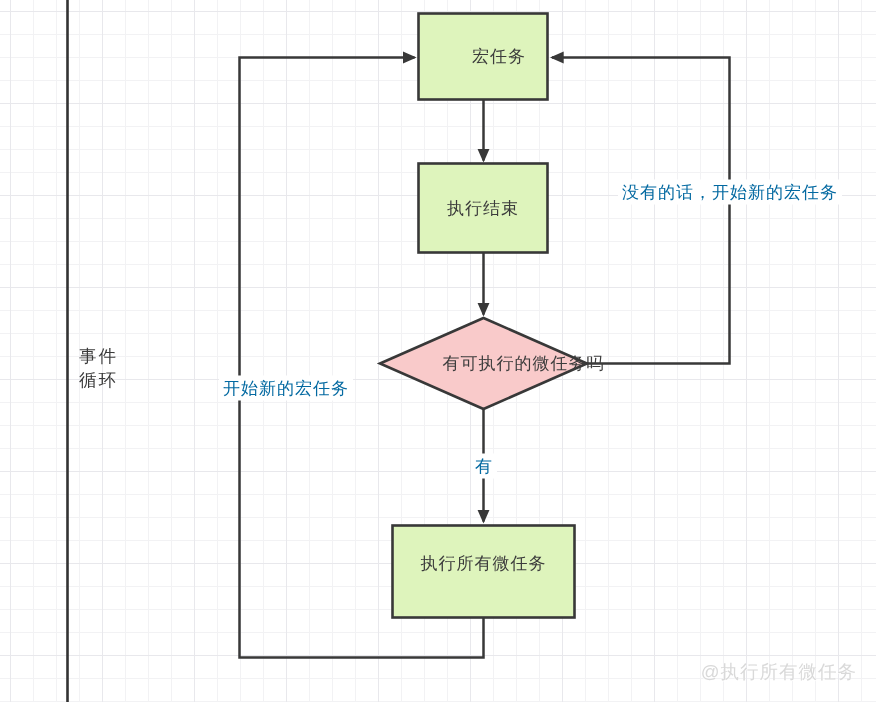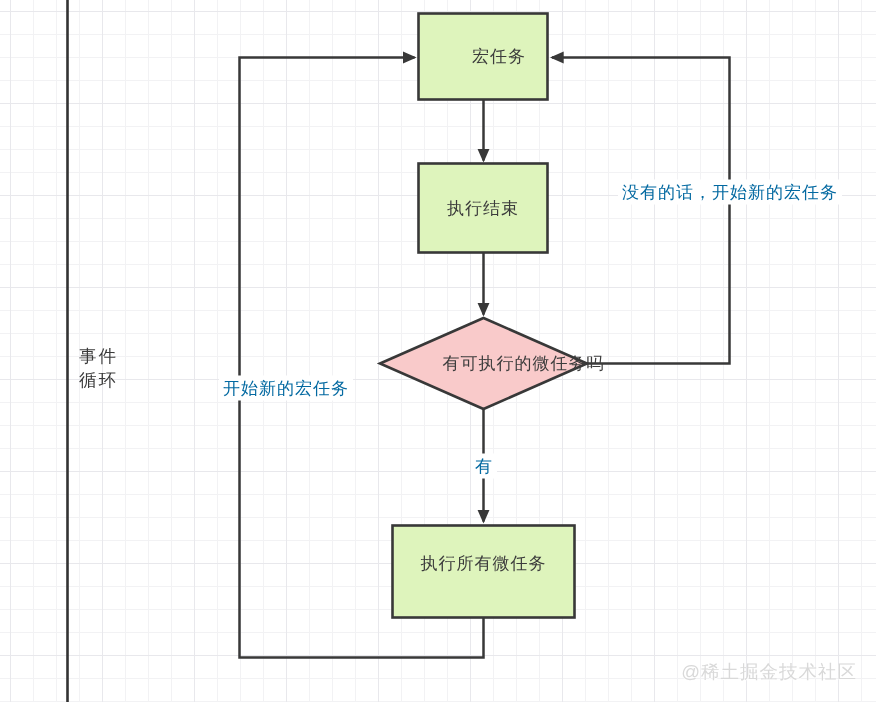--- a/index.html
+++ b/index.html
@@ -109,15 +109,15 @@
 
   <div class="edge-label" style="left:484px; top:466px;">有</div>
 
   <div class="edge-label" style="left:730px; top:192px;">没有的话，开始新的宏任务</div>
 
   <div class="edge-label" style="left:258px; top:388px;margin-left:28px;">开始新的宏任务</div>
 
   <div class="side-label">事件
 循环</div>
 
-  <div class="watermark">@稀土掘金技术社区</div>
+  <div class="watermark">@执行所有微任务</div>
 
 </div>
 
 </body></html>

